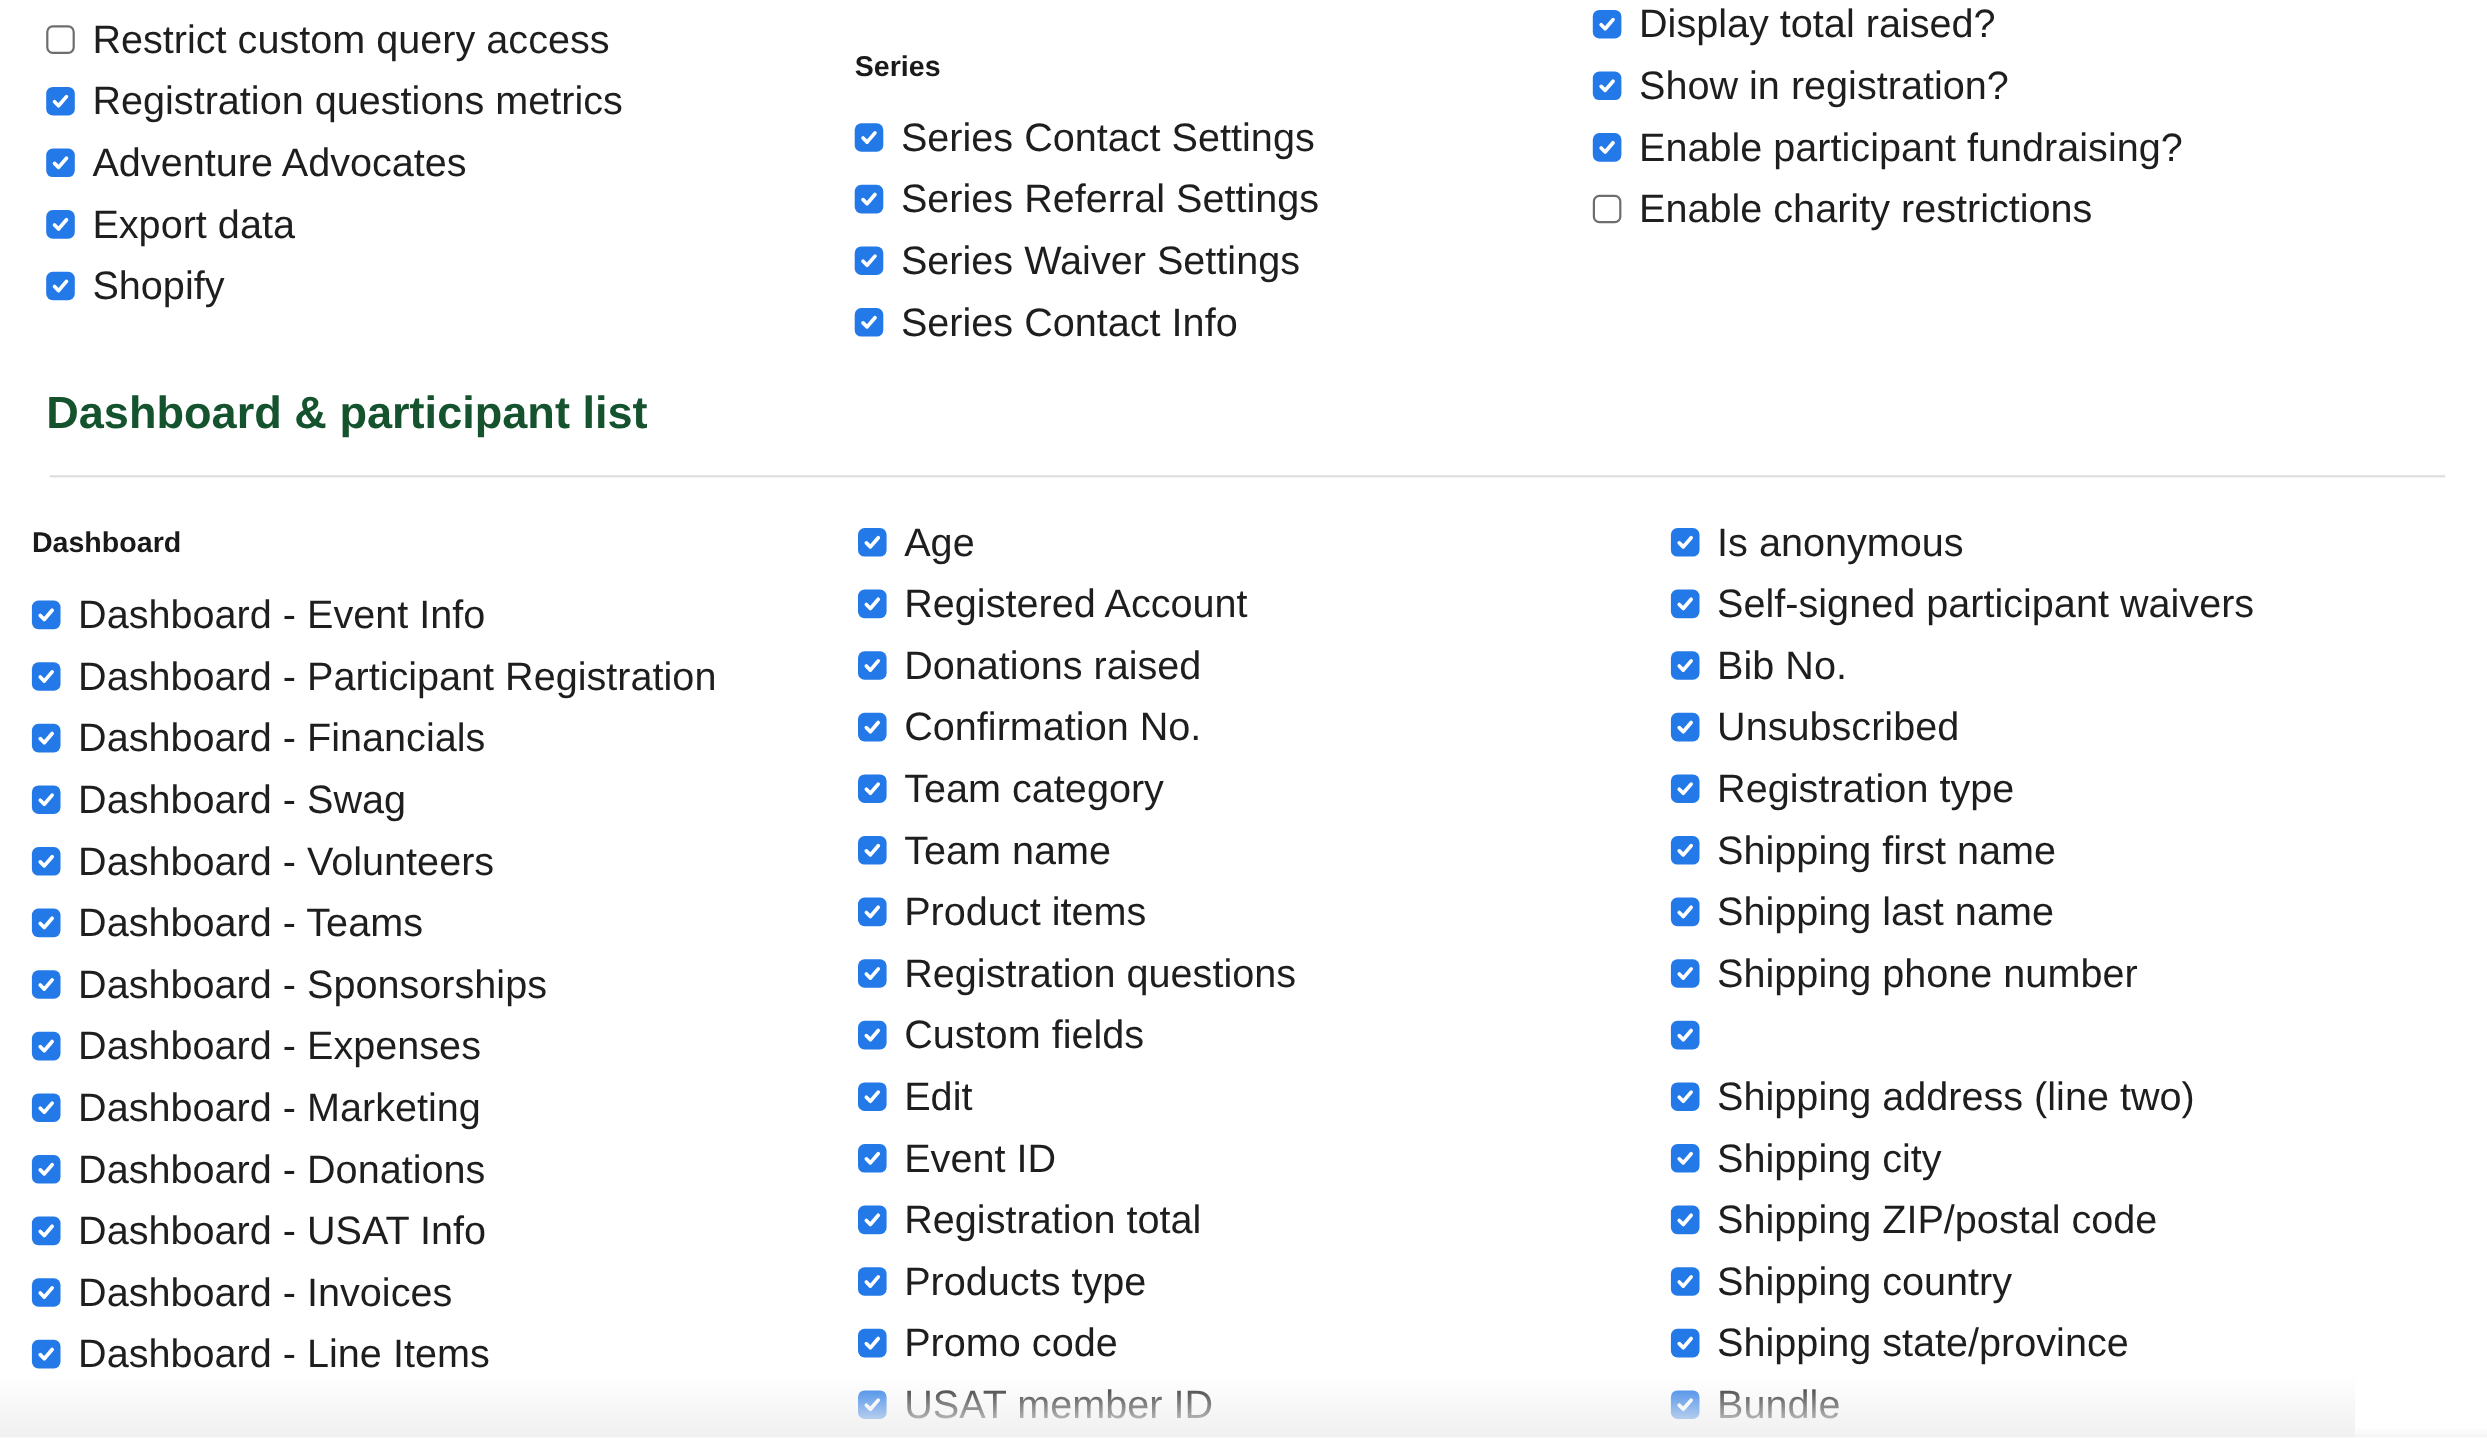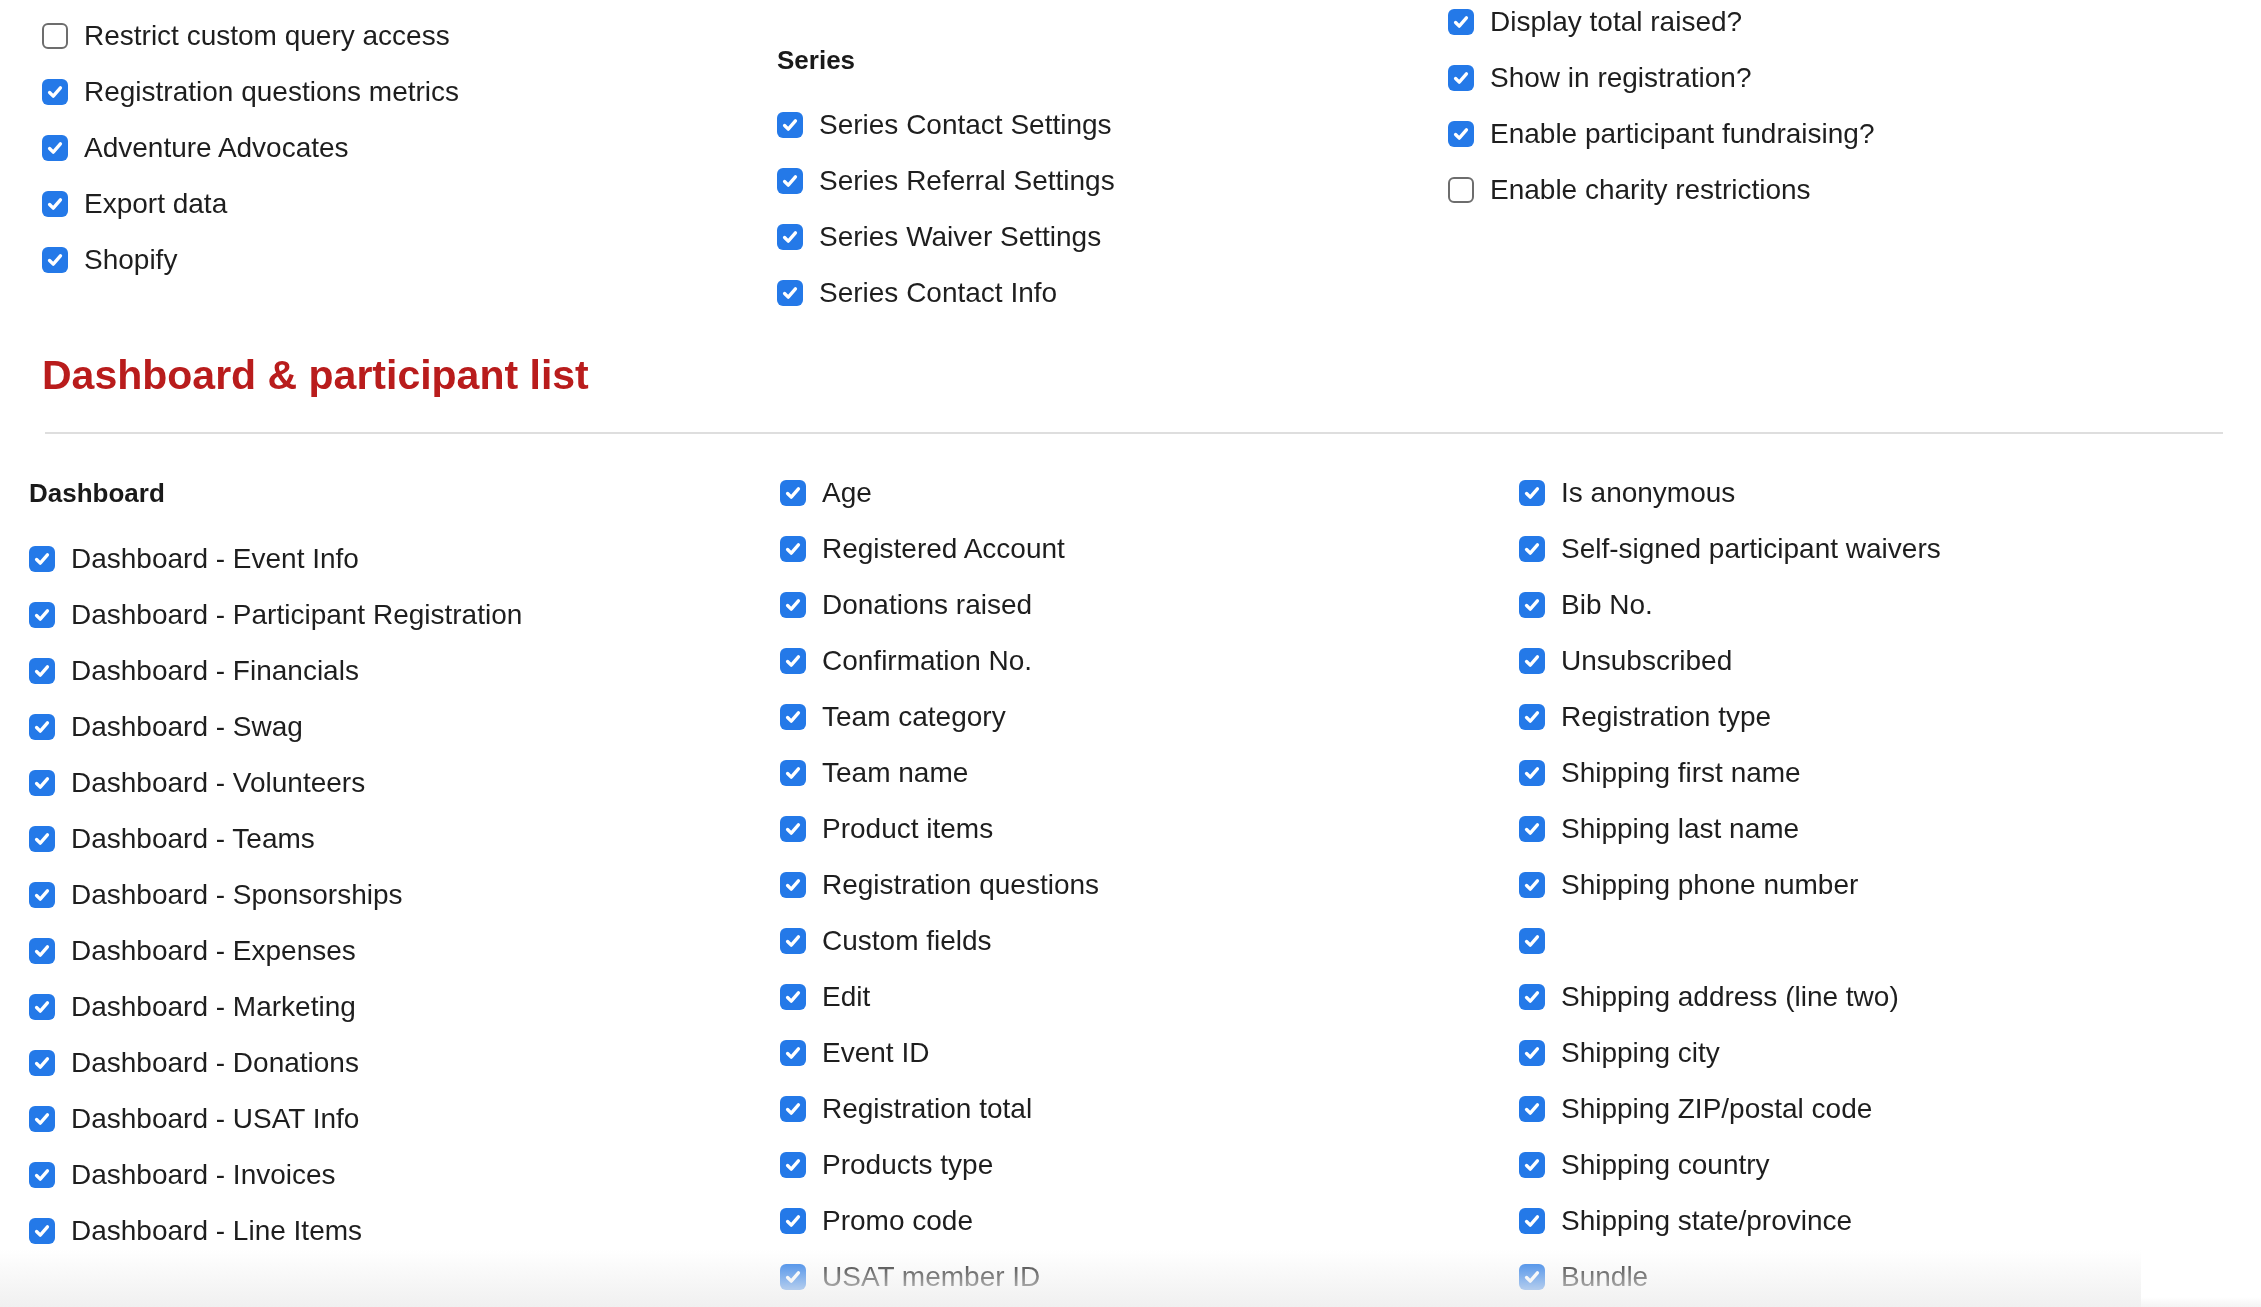--- a/index.html
+++ b/index.html
@@ -58,33 +58,33 @@
   .cb.unchecked { background: #fff; border: 2px solid var(--cb-border); border-radius: 6px; }
   .cb .tick { width: 20px; height: 20px; }
   .cb .tick path {
     stroke: #fff;
     stroke-width: 4;
     fill: none;
     stroke-linecap: round;
     stroke-linejoin: round;
   }
   .lbl {
-    font-size: 28px;
+    font-size: 36px;
     line-height: 40px;
     color: var(--text);
   }
 
   .section-title {
     position: absolute;
     left: 42px;
     top: 349px;
     font-size: 41px;
     line-height: 52px;
     font-weight: 800;
-    color: #b91c1c;
+    color: #14532d;
     white-space: nowrap;
   }
   .divider {
     position: absolute;
     left: 45px;
     top: 432px;
     width: 2178px;
     height: 2px;
     background: var(--divider);
   }

